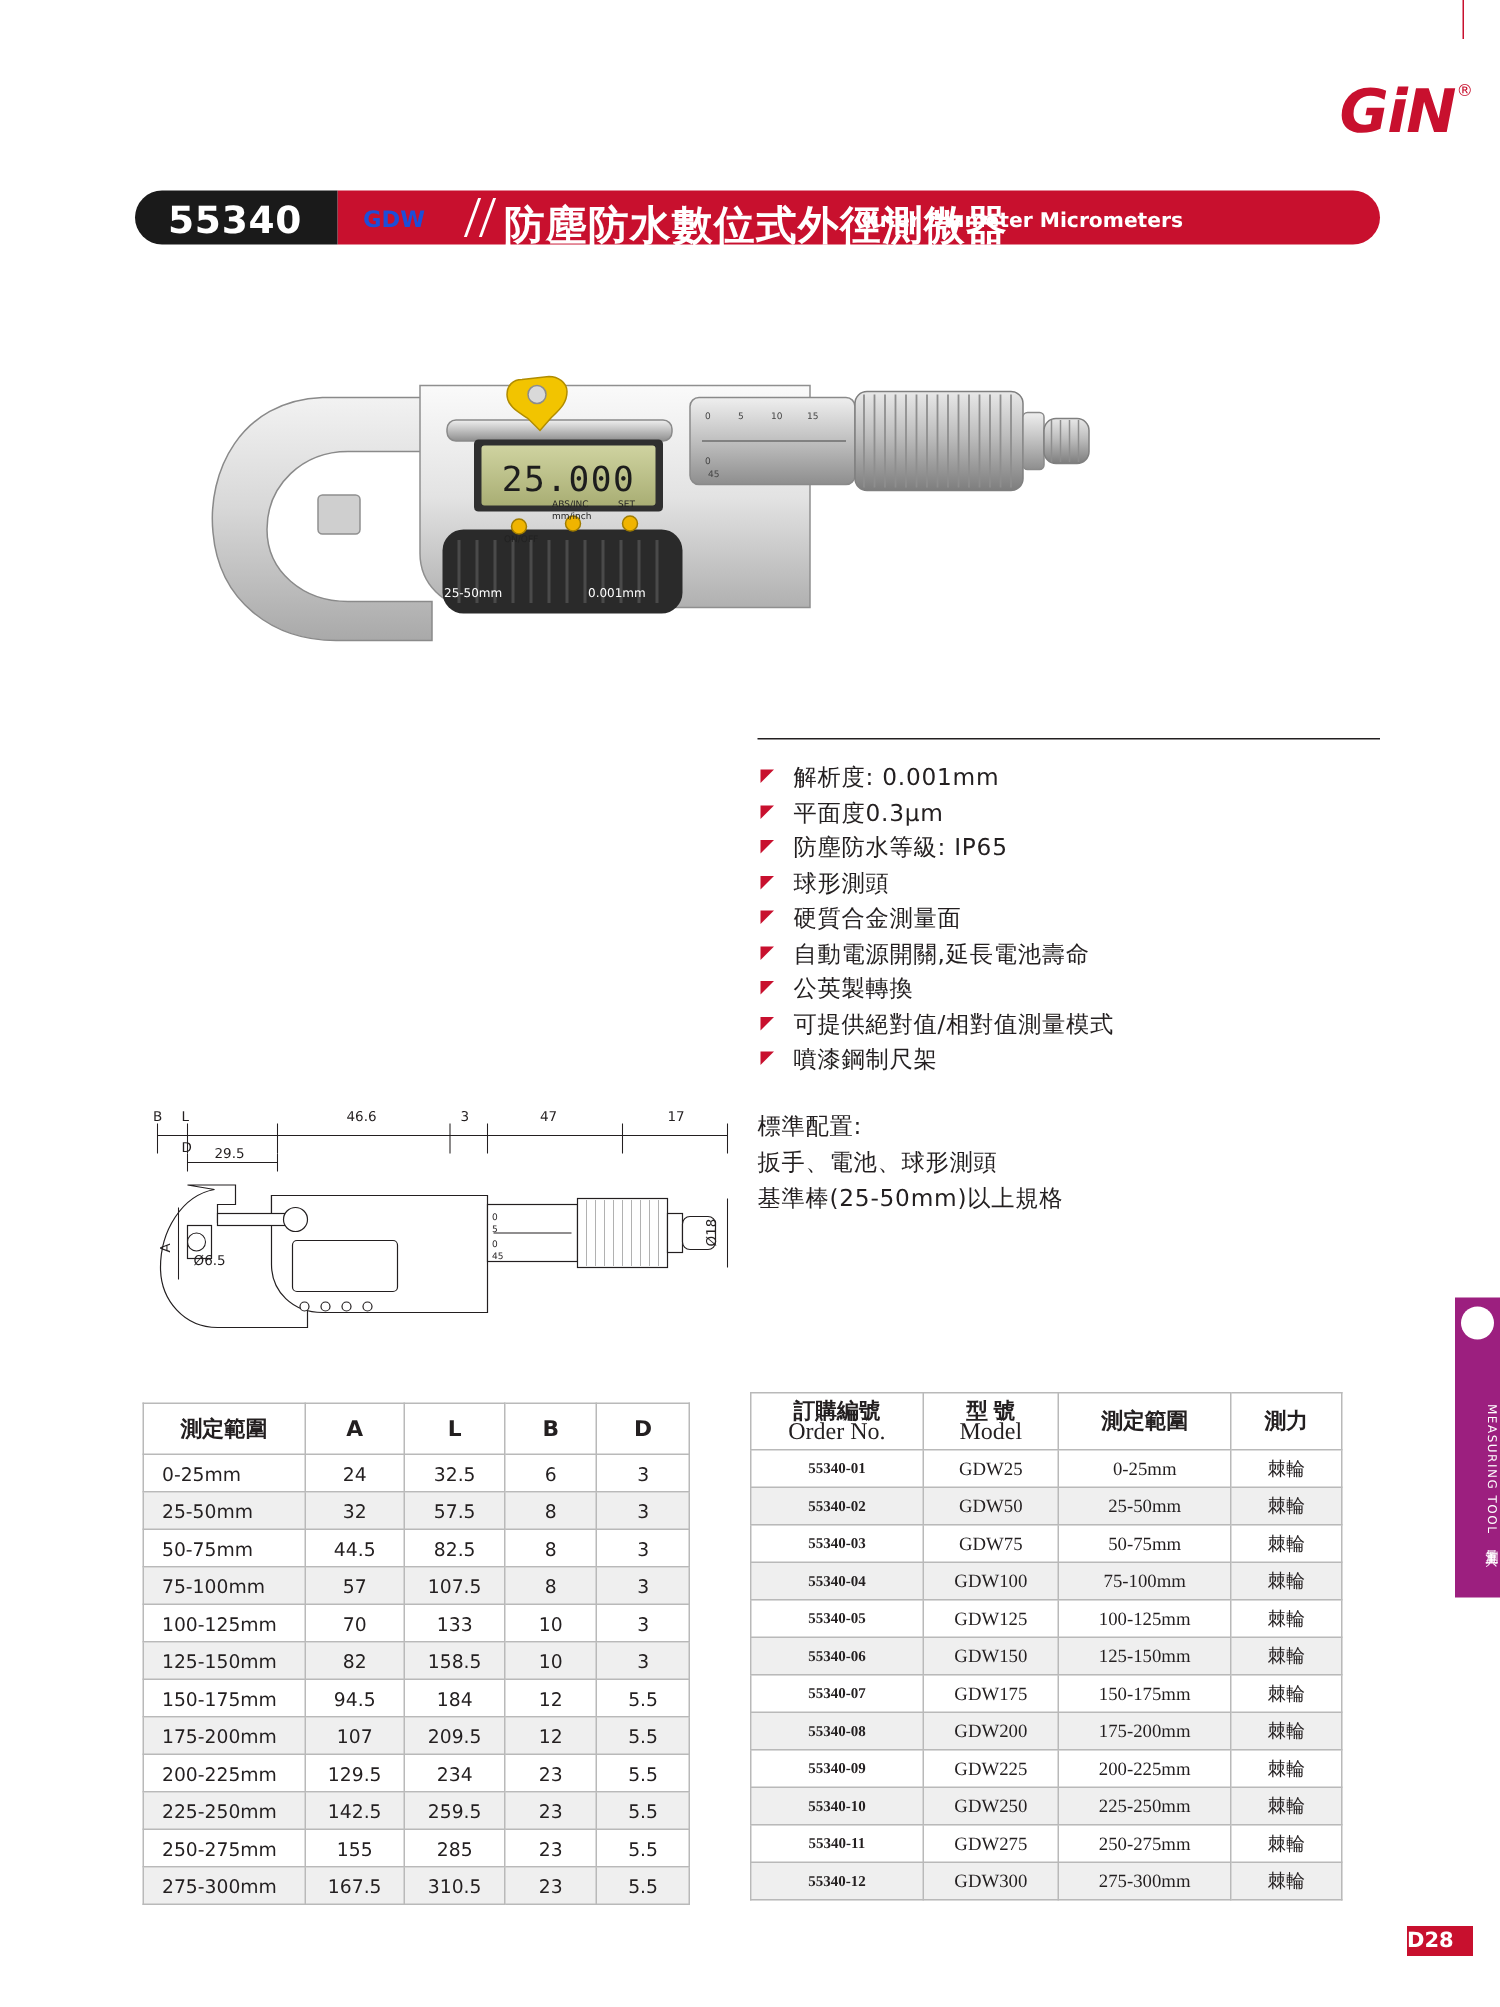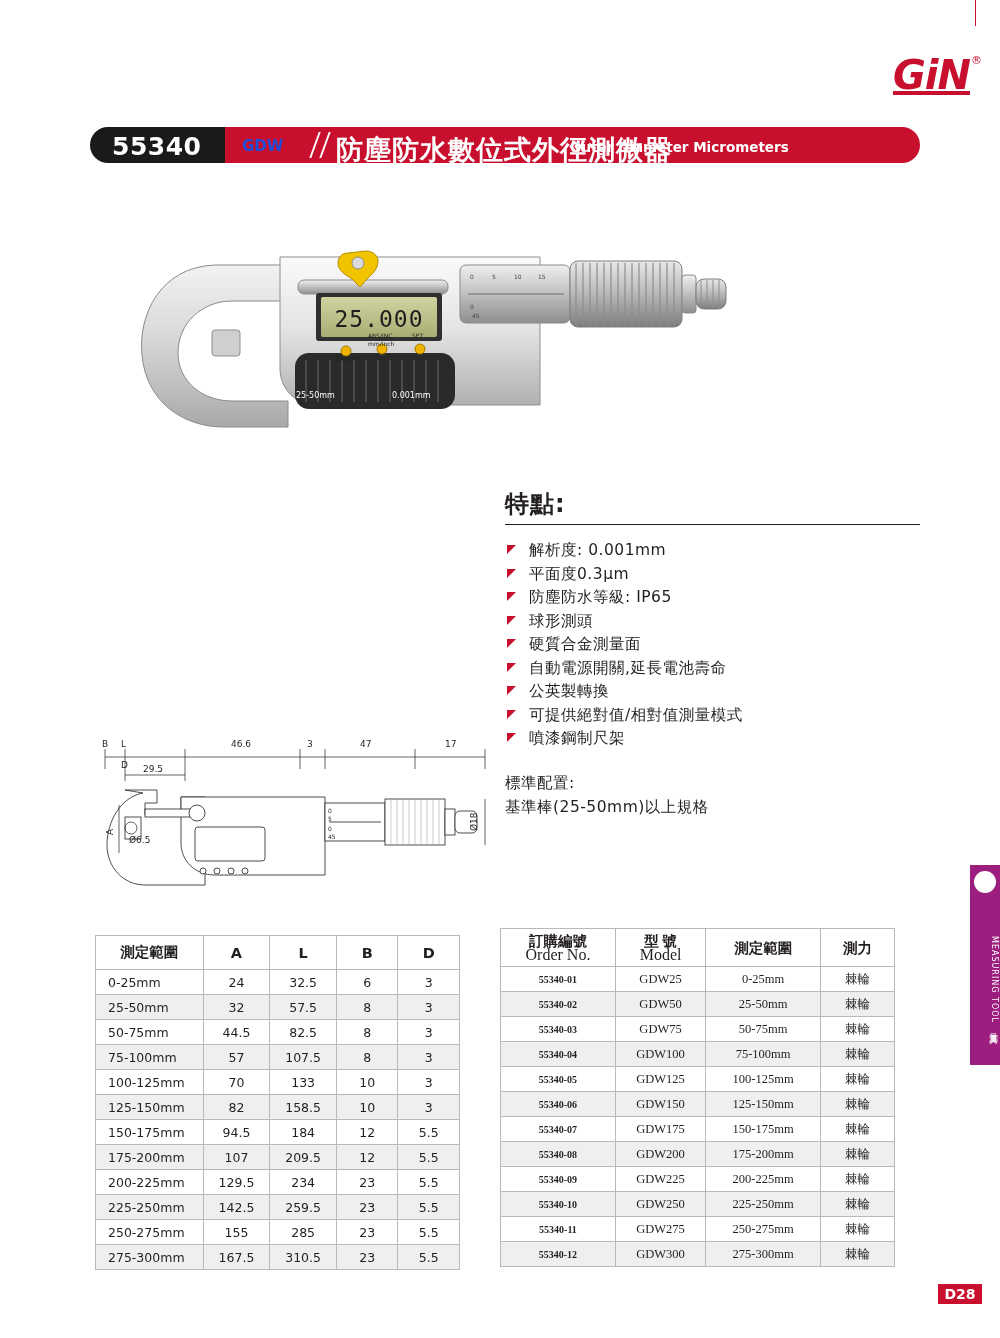--- a/index.html
+++ b/index.html
@@ -14,21 +14,21 @@
 
   
   .crop-v { position:absolute; top:0; left:975px; width:1px; height:26px; background:#c8102e; }
 
   
   .logo { position:absolute; top:52px; right:18px; width:210px; height:48px; }
   .logo-text {
     position:absolute; right:12px; top:0;
     font-family:"DejaVu Sans","Liberation Sans",sans-serif;
     font-size:40px; font-weight:bold; font-style:italic;
-    color:#c8102e; letter-spacing:-1px;text-decoration:underline;
+    color:#c8102e; letter-spacing:-1px;
   }
   .logo-r { position:absolute; right:0; top:2px; font-size:11px; color:#c8102e; }
 
   
   .titlebar { position:absolute; left:90px; top:127px; width:830px; height:36px; }
   .tb-black {
     position:absolute; left:0; top:0; width:135px; height:36px; background:#1a1a1a;
     border-radius:18px 0 0 18px;
   }
   .tb-code {
@@ -115,21 +115,21 @@
   .tbl-right thead th { font-weight:bold; background:#fff; height:38px; line-height:14px; }
   .tbl-right thead th .cn { font-size:14.5px; display:block; }
   .tbl-right thead th .en { font-size:16px; display:block; font-weight:normal; }
   .tbl-right tbody tr:nth-child(even) { background:#efefef; }
   .tbl-right td.order { font-weight:bold; font-size:10px; }
 
   
   .pageno {
     position:absolute; right:18px; bottom:34px; width:44px; height:20px;
     background:#c8102e; color:#fff; font-size:14px; font-weight:bold;
-    text-align:center; line-height:20px;
+    text-align:left; line-height:20px;
   }
 </style>
 </head>
 <body>
 
 <div class="crop-v"></div>
 
 <div class="logo">
   <span class="logo-text">GiN</span>
   <span class="logo-r">®</span>
@@ -248,35 +248,35 @@
   <g stroke="#8e8e8e" stroke-width="1">
     <line x1="581" y1="75" x2="581" y2="103"></line>
         <line x1="587" y1="75" x2="587" y2="103"></line>
     <line x1="593" y1="75" x2="593" y2="103"></line>
         <line x1="599" y1="75" x2="599" y2="103"></line>
   </g>
 </svg>
 </div>
 
 <div class="feat">
-  <div class="feat-title">特點:</div>
   <div class="feat-rule"></div>
   <div class="feat-list">
     <div class="feat-item"><span class="feat-bullet"></span><span>解析度: 0.001mm</span></div>
     <div class="feat-item"><span class="feat-bullet"></span><span>平面度0.3μm</span></div>
     <div class="feat-item"><span class="feat-bullet"></span><span>防塵防水等級: IP65</span></div>
     <div class="feat-item"><span class="feat-bullet"></span><span>球形測頭</span></div>
     <div class="feat-item"><span class="feat-bullet"></span><span>硬質合金測量面</span></div>
     <div class="feat-item"><span class="feat-bullet"></span><span>自動電源開關,延長電池壽命</span></div>
     <div class="feat-item"><span class="feat-bullet"></span><span>公英製轉換</span></div>
     <div class="feat-item"><span class="feat-bullet"></span><span>可提供絕對值/相對值測量模式</span></div>
     <div class="feat-item"><span class="feat-bullet"></span><span>噴漆鋼制尺架</span></div>
   </div>
   <div class="std">
     <div>標準配置:</div>
+    <div>扳手、電池、球形測頭</div>
     <div>基準棒(25-50mm)以上規格</div>
   </div>
 </div>
 
 <div class="drawing">
 <svg width="420" height="175" viewBox="0 0 420 175" xmlns="http://www.w3.org/2000/svg" font-family="DejaVu Sans, sans-serif" font-size="9" fill="#231f20">
   <g stroke="#231f20" stroke-width="0.7" fill="none">
 
     <line x1="20" y1="22" x2="400" y2="22"></line>
     <line x1="20" y1="14" x2="20" y2="34"></line>

